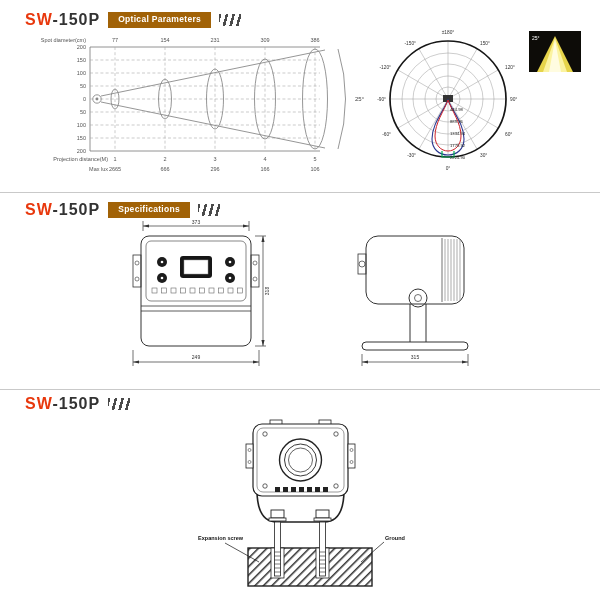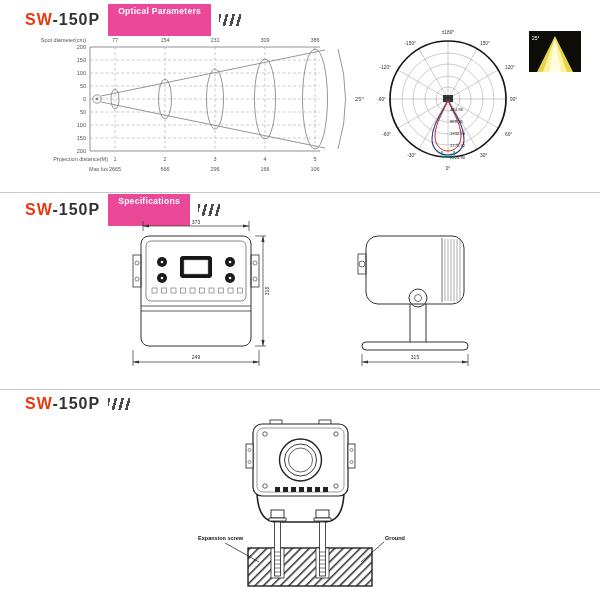--- a/index.html
+++ b/index.html
@@ -2,22 +2,22 @@
 <html><head>
 <meta charset="utf-8">
 <style>
   html,body{margin:0;padding:0;background:#fff;}
   .page{position:relative;width:600px;height:600px;background:#fff;overflow:hidden;
         font-family:"Liberation Sans",sans-serif;}
   .abs{position:absolute;}
   .header{position:absolute;left:25px;display:flex;align-items:center;gap:8px;height:16px;}
   .model{font-weight:bold;font-size:16px;letter-spacing:1px;color:#333;white-space:nowrap;}
   .model .sw{color:#e8380d;}
-  .badge{background:#ec4899;color:#fff;font-size:8.5px;font-weight:bold;
-         padding:2px 10px 20px 10px;letter-spacing:.3px;white-space:nowrap;}
+  .badge{background:#a16207;color:#fff;font-size:8.5px;font-weight:bold;
+         padding:2px 10px 4px 10px;letter-spacing:.3px;white-space:nowrap;}
   .stripes{width:22px;height:12px;
      background:repeating-linear-gradient(105deg,#4a4a4a 0 2.5px,transparent 2.5px 6.5px);}
   .sep{position:absolute;left:0;width:600px;height:1px;background:#c9c9c9;}
   svg{overflow:visible;}
   svg text{font-family:"Liberation Sans",sans-serif;}
   .ax{stroke:#777;stroke-width:.8;}
   .dash{stroke:#aaa;stroke-width:.6;stroke-dasharray:3,2.2;fill:none;}
   .cone{stroke:#8a8a8a;stroke-width:.9;fill:none;}
   .t5{font-size:5.5px;fill:#555;}
   .t6{font-size:6px;fill:#444;}

